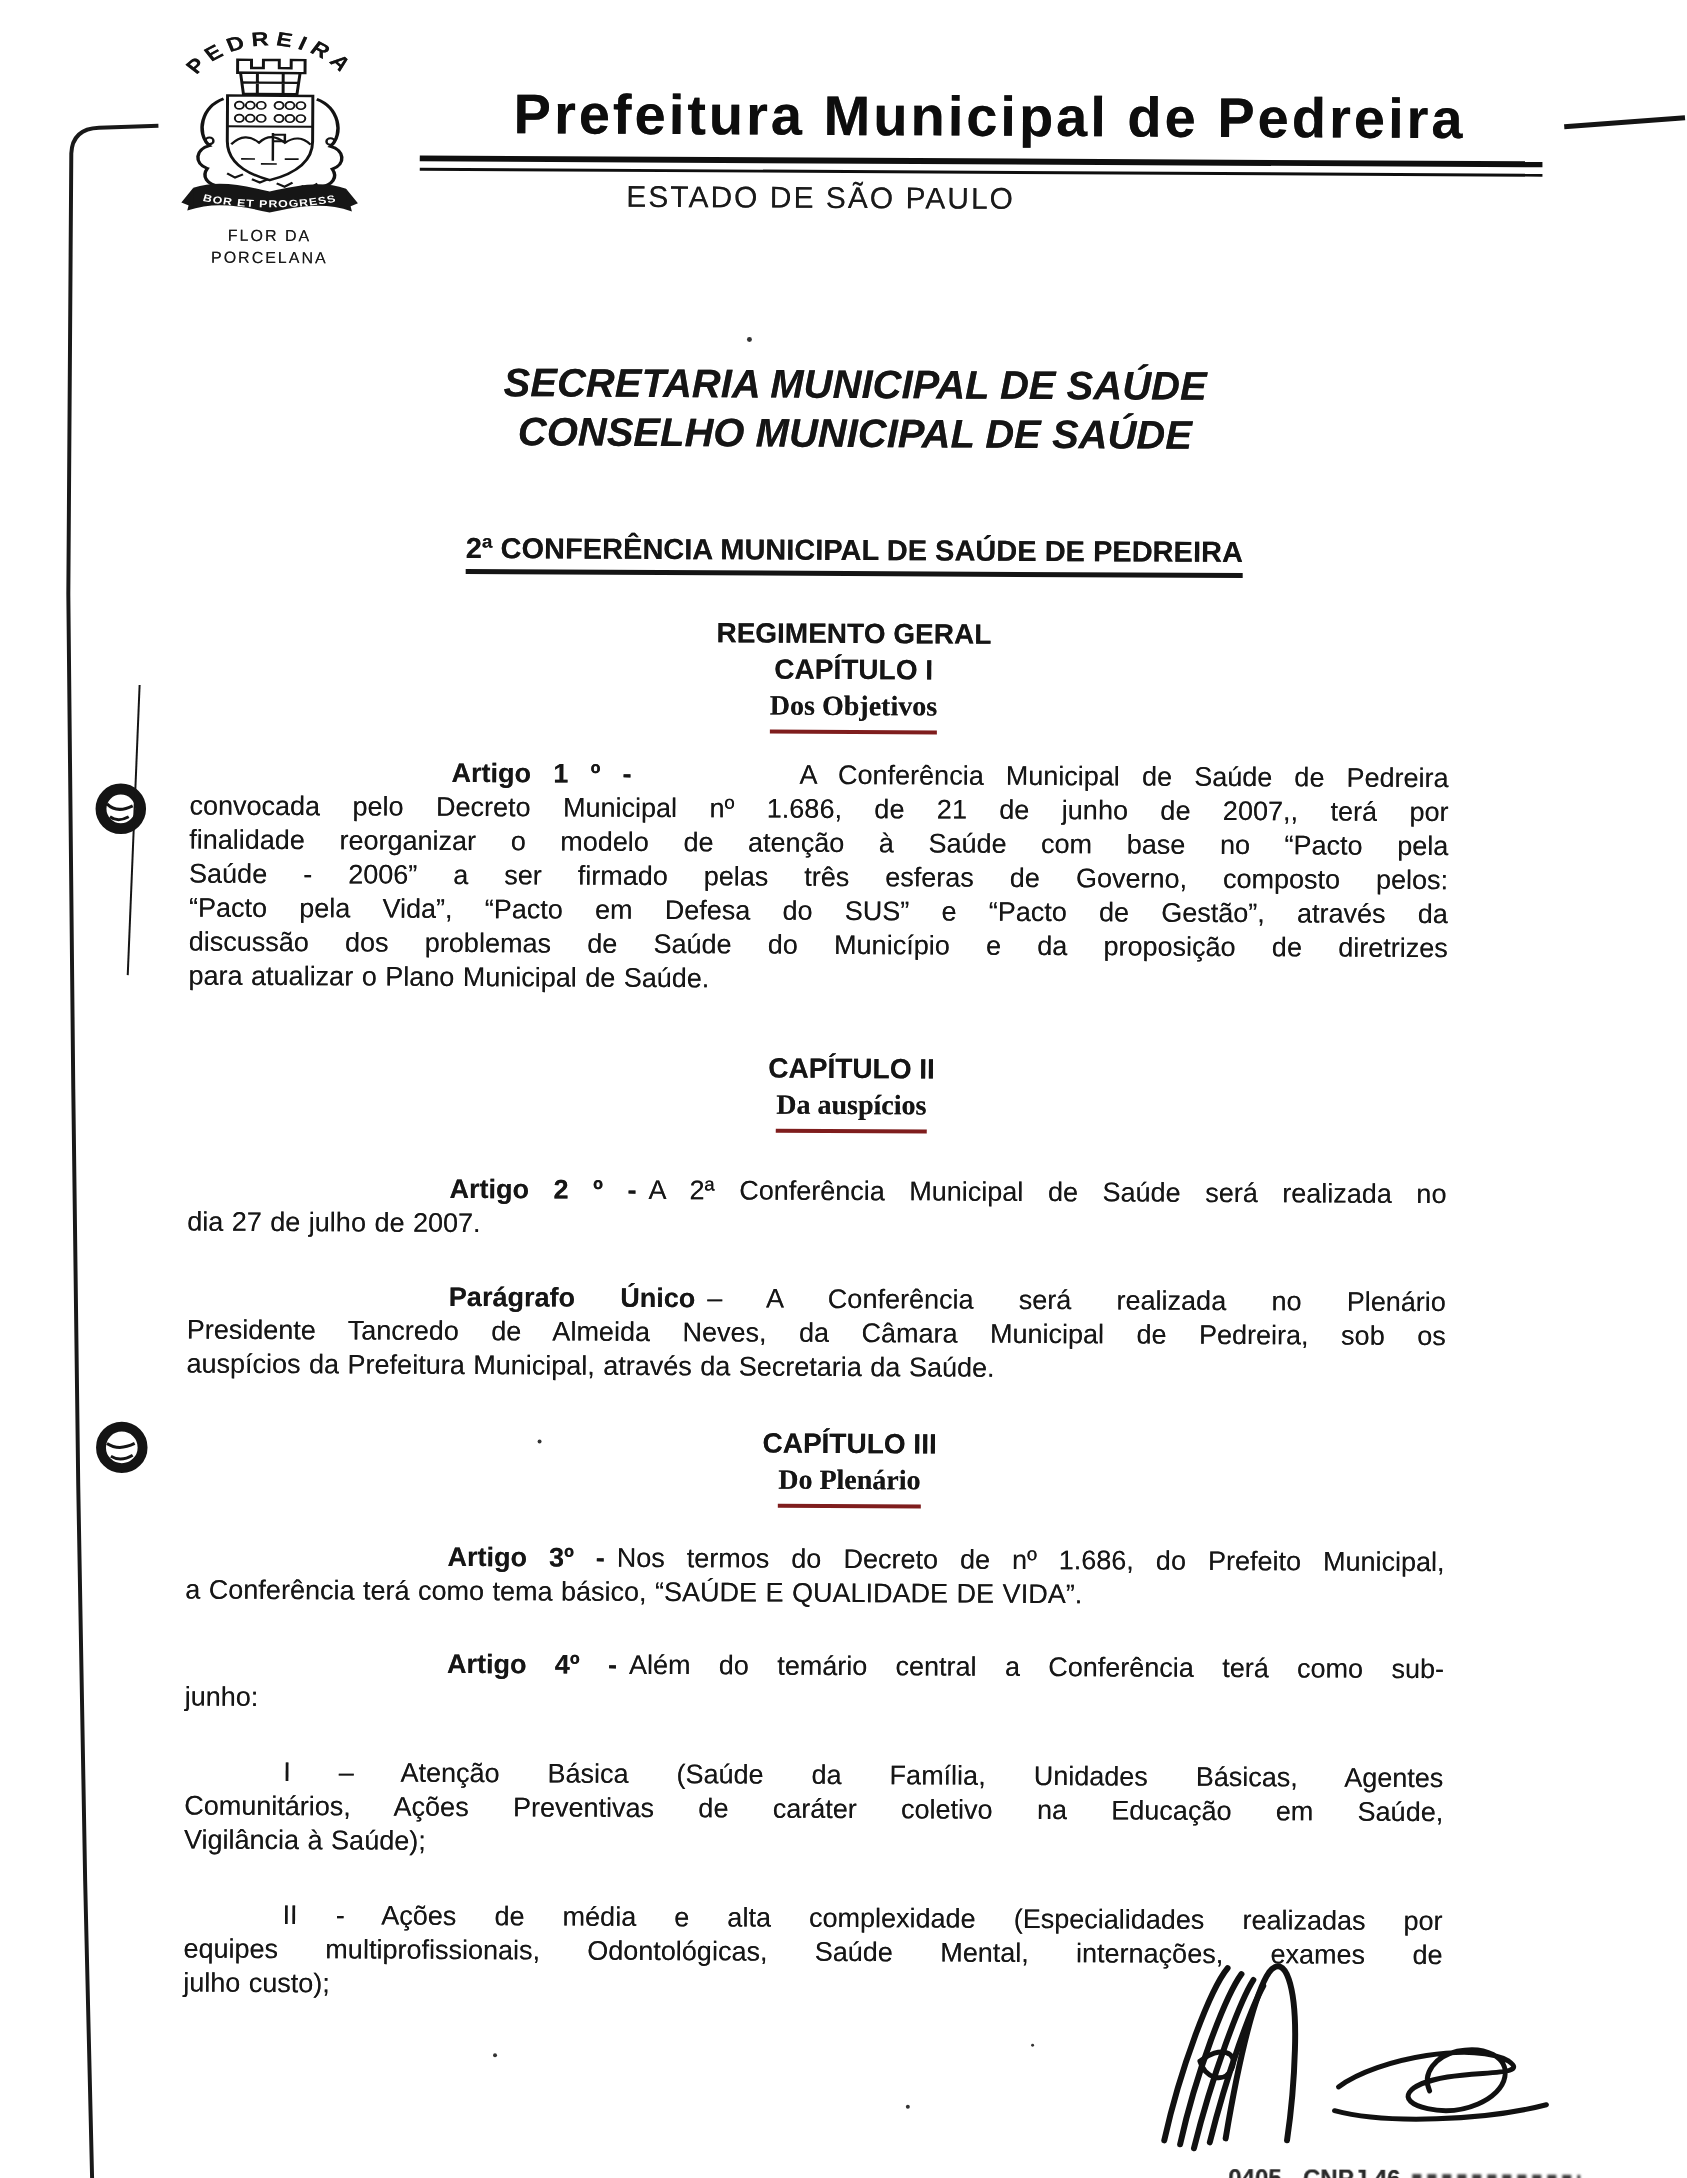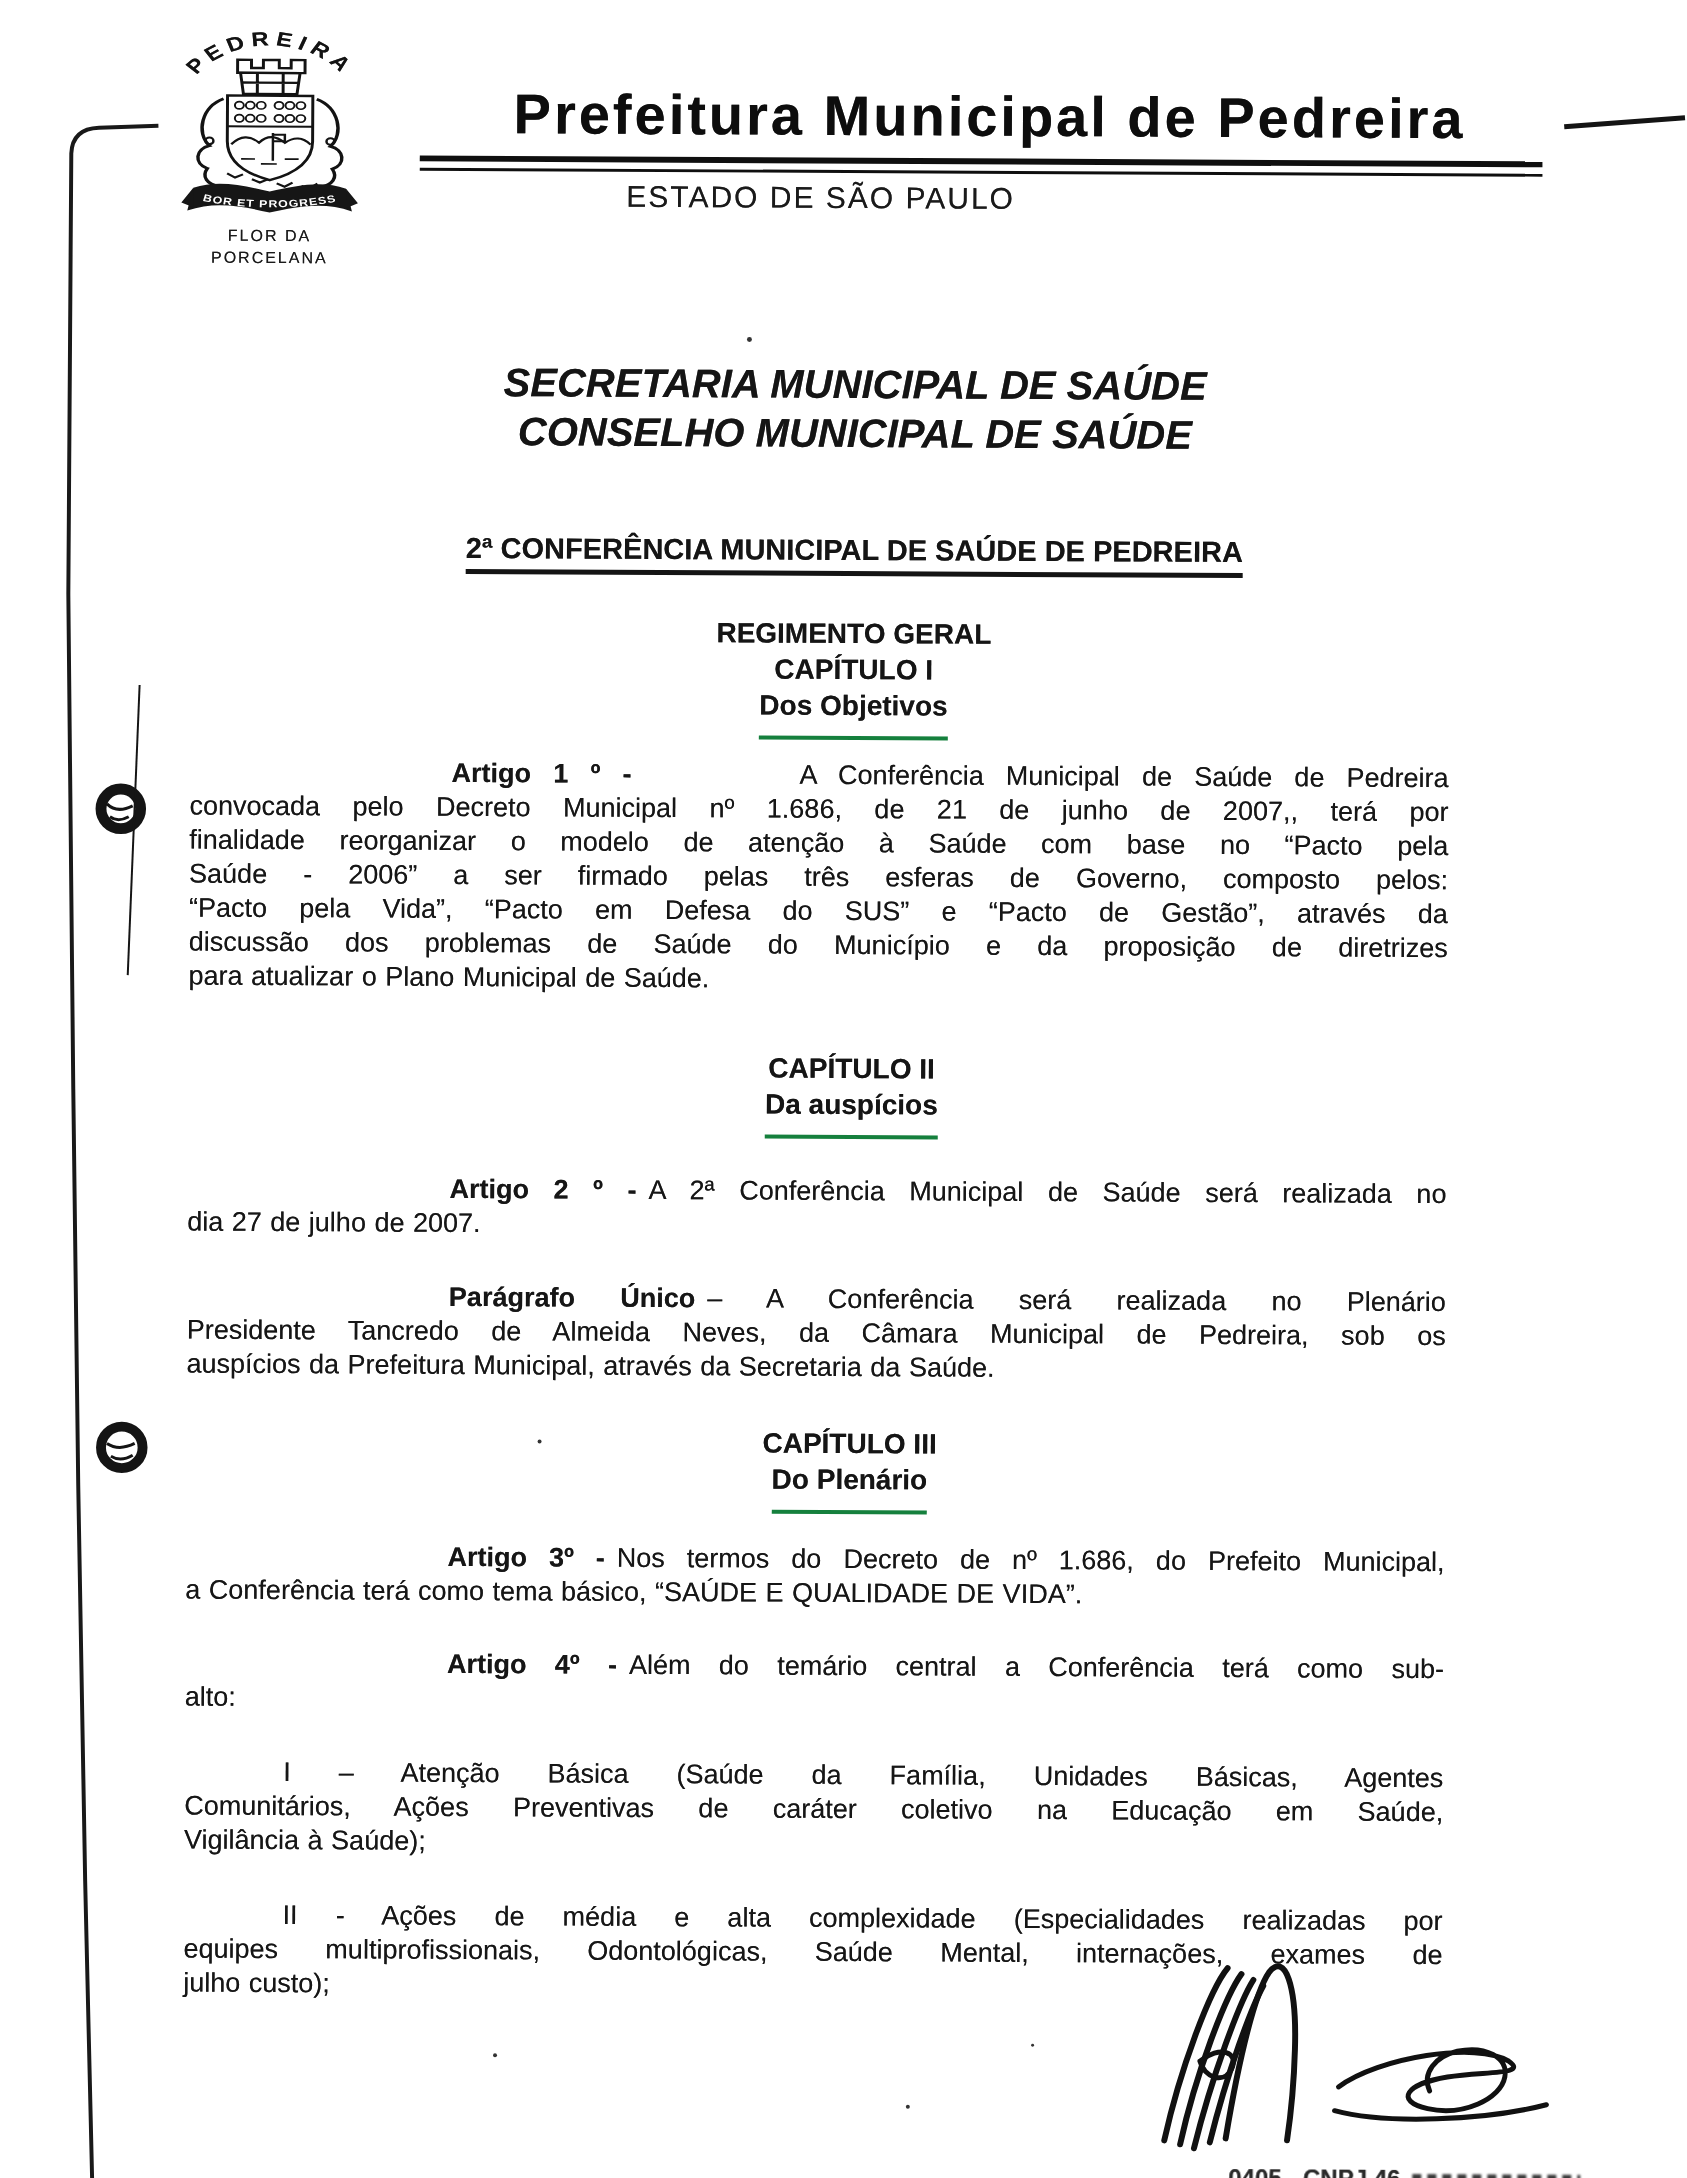--- a/index.html
+++ b/index.html
@@ -23,21 +23,21 @@
     font-size:30px;letter-spacing:2px;color:#1a1a1a;}
   
   .center-col{position:absolute;left:188px;width:1327px;text-align:center;}
   .org-block{top:360px;font-size:40px;font-weight:700;font-style:italic;line-height:49px;}
   .conf-block{top:534px;font-size:29px;font-weight:700;}
   .conf-u{display:inline-block;border-bottom:5px solid #141414;padding-bottom:4px;}
   .h-block{font-size:28px;font-weight:700;line-height:36px;}
   .reg-block{top:616px;}
   .cap2-block{top:1051px;}
   .cap3-block{top:1426px;}
-  .h-u{display:inline-block;border-bottom:4px solid #15803d;padding-bottom:12px;}
+  .h-u{display:inline-block;border-bottom:4px solid #7f1d1d;padding-bottom:6px;font-family:Liberation Serif, serif;}
   
   .para{position:absolute;left:188px;width:1259px;font-size:27px;color:#161616;word-spacing:1px;}
   .para .tl{line-height:34px;min-height:34px;}
   .tl.fill{text-align:justify;text-align-last:justify;}
   .b{font-weight:700;}
   .p-art1{top:758px;}
   .p-art2{top:1174px;}
   .p-pu{top:1282px;}
   .p-art3{top:1542px;}
   .p-art4{top:1649px;}
@@ -165,21 +165,21 @@
       <div>CAPÍTULO III</div>
       <div><span class="h-u">Do Plenário</span></div>
     </div>
 
     <div class="para p-art3">
         <div class="tl fill"><span class="b" style="padding-left: 262px;">Artigo 3º -</span><span style="margin-left: 12px;">Nos termos do Decreto de nº 1.686, do Prefeito Municipal,</span></div>
         <div class="tl"><span>a Conferência terá como tema básico, “SAÚDE E QUALIDADE DE VIDA”.</span></div>
       </div>
     <div class="para p-art4">
         <div class="tl fill"><span class="b" style="padding-left: 262px;">Artigo 4º -</span><span style="margin-left: 12px;">Além do temário central a Conferência terá como sub-</span></div>
-        <div class="tl"><span>alto:</span></div>
+        <div class="tl"><span>junho:</span></div>
       </div>
     <div class="para p-it1">
         <div class="tl fill"><span style="padding-left: 99px;">I – Atenção Básica (Saúde da Família, Unidades Básicas, Agentes</span></div>
         <div class="tl fill"><span>Comunitários, Ações Preventivas de caráter coletivo na Educação em Saúde,</span></div>
         <div class="tl"><span>Vigilância à Saúde);</span></div>
       </div>
     <div class="para p-it2">
         <div class="tl fill"><span style="padding-left: 99px;">II - Ações de média e alta complexidade (Especialidades realizadas por</span></div>
         <div class="tl fill"><span>equipes multiprofissionais, Odontológicas, Saúde Mental, internações, exames de</span></div>
         <div class="tl"><span>julho custo);</span></div>

